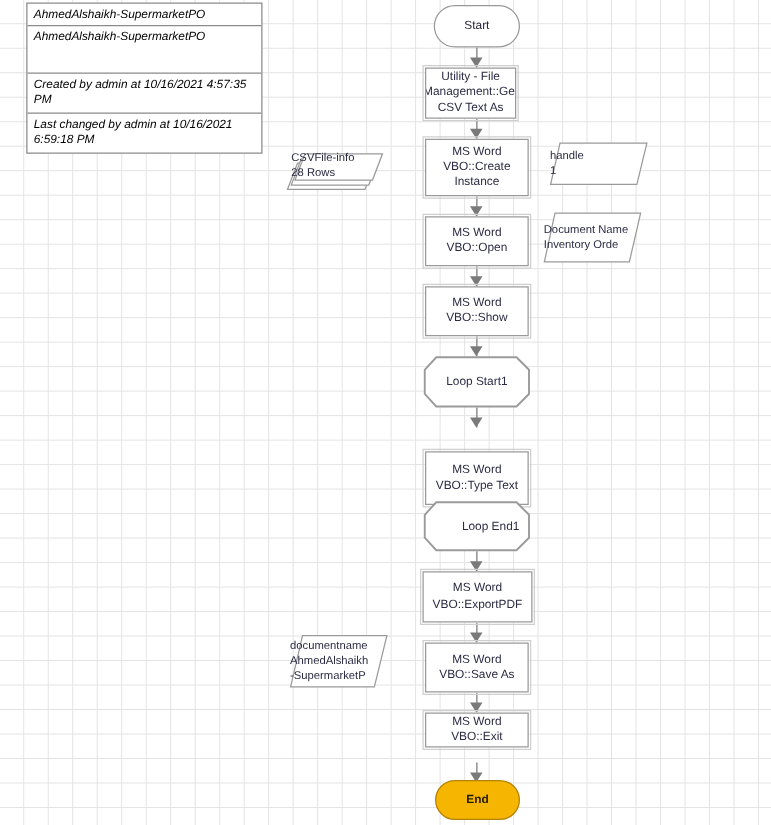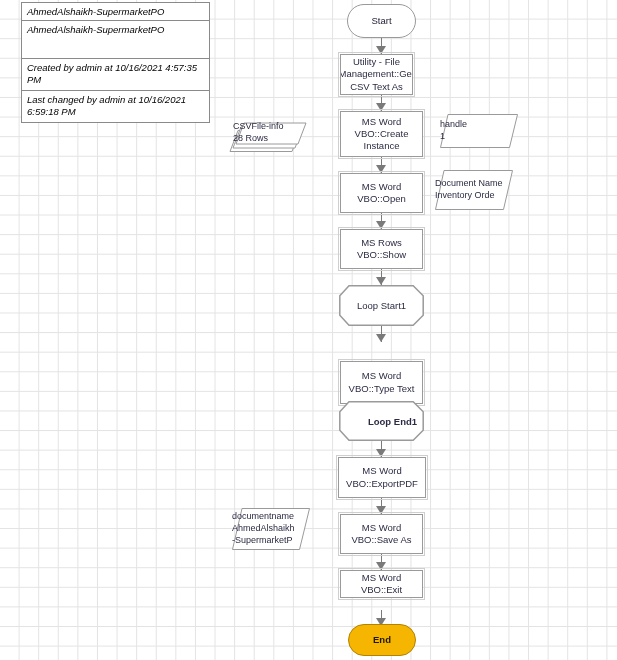--- a/index.html
+++ b/index.html
@@ -189,35 +189,35 @@
 
   <div class="node node-process" style="left:340px; top:111px; width:83px; height:46px; overflow:hidden;">
     <span>MS Word VBO::Create Instance</span>
   </div>
 
   <div class="node node-process" style="left:340px; top:173px; width:83px; height:40px; overflow:hidden;">
     <span>MS Word VBO::Open</span>
   </div>
 
   <div class="node node-process" style="left:340px; top:229px; width:83px; height:40px; overflow:hidden;">
-    <span>MS Rows VBO::Show</span>
+    <span>MS Word VBO::Show</span>
   </div>
 
   <div class="loop-wrap" style="left:339px; top:285px; width:85px; height:41px;text-decoration:underline;">
     <svg width="85" height="41" viewBox="0 0 85 41">
       <polygon points="10,0.8 74.2,0.8 84.2,10.8 84.2,30.2 74.2,40.2 10,40.2 0.8,30.2 0.8,10.8" fill="#ffffff" stroke="#9a9a9a" stroke-width="1.5"></polygon>
     </svg>
     <div class="loop-label">Loop Start1</div>
   </div>
 
   <div class="node node-process" style="left:340px; top:342px; width:83px; height:43px; overflow:hidden;margin-top:19px;">
     <span>MS Word VBO::Type Text</span>
   </div>
 
-  <div class="loop-wrap" style="left:339px; top:401px; width:107px; height:40px;font-weight:bold;">
+  <div class="loop-wrap" style="left:339px; top:401px; width:107px; height:40px;">
     <svg width="85" height="40" viewBox="0 0 85 40">
       <polygon points="10,0.8 74.2,0.8 84.2,10.8 84.2,29.2 74.2,39.2 10,39.2 0.8,29.2 0.8,10.8" fill="#ffffff" stroke="#9a9a9a" stroke-width="1.5"></polygon>
     </svg>
     <div class="loop-label">Loop End1</div>
   </div>
 
   <div class="node node-process" style="left:338px; top:457px; width:88px; height:41px; overflow:hidden;">
     <span>MS Word VBO::ExportPDF</span>
   </div>
 

